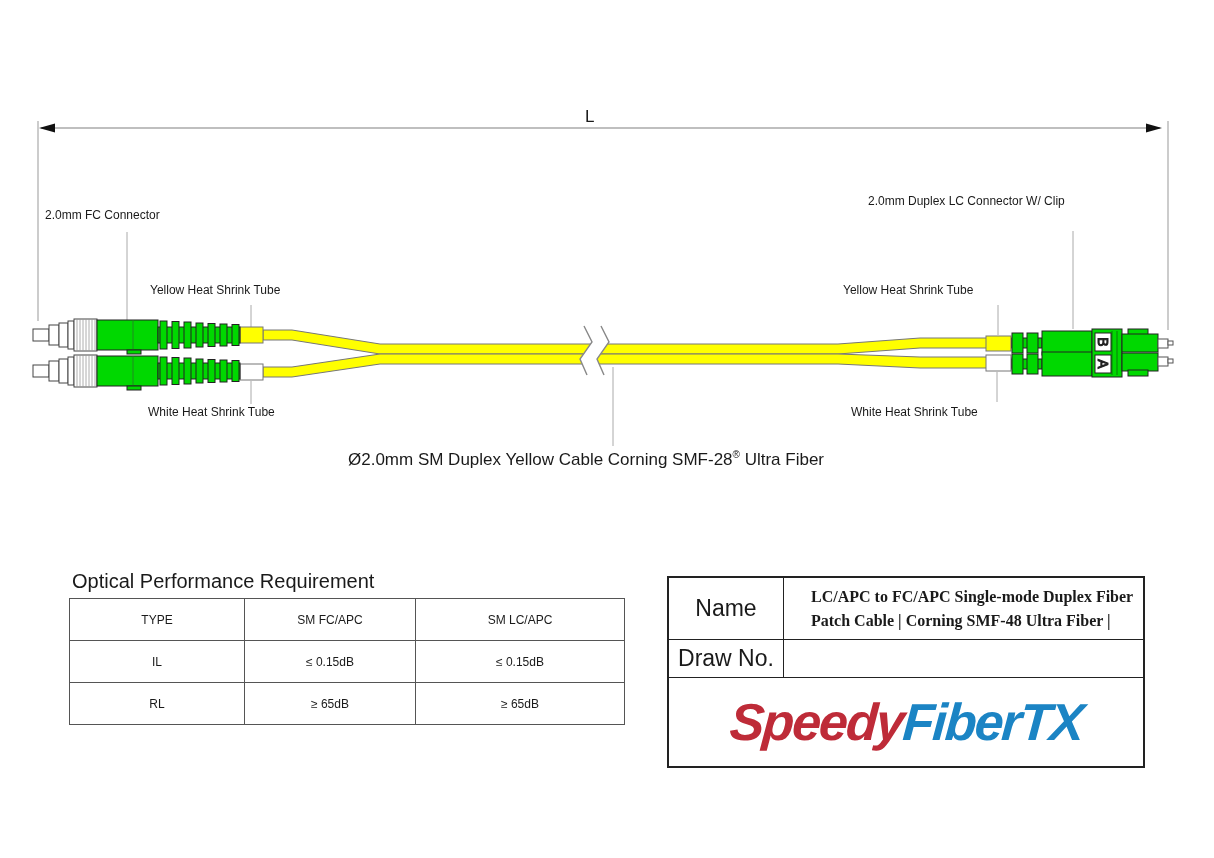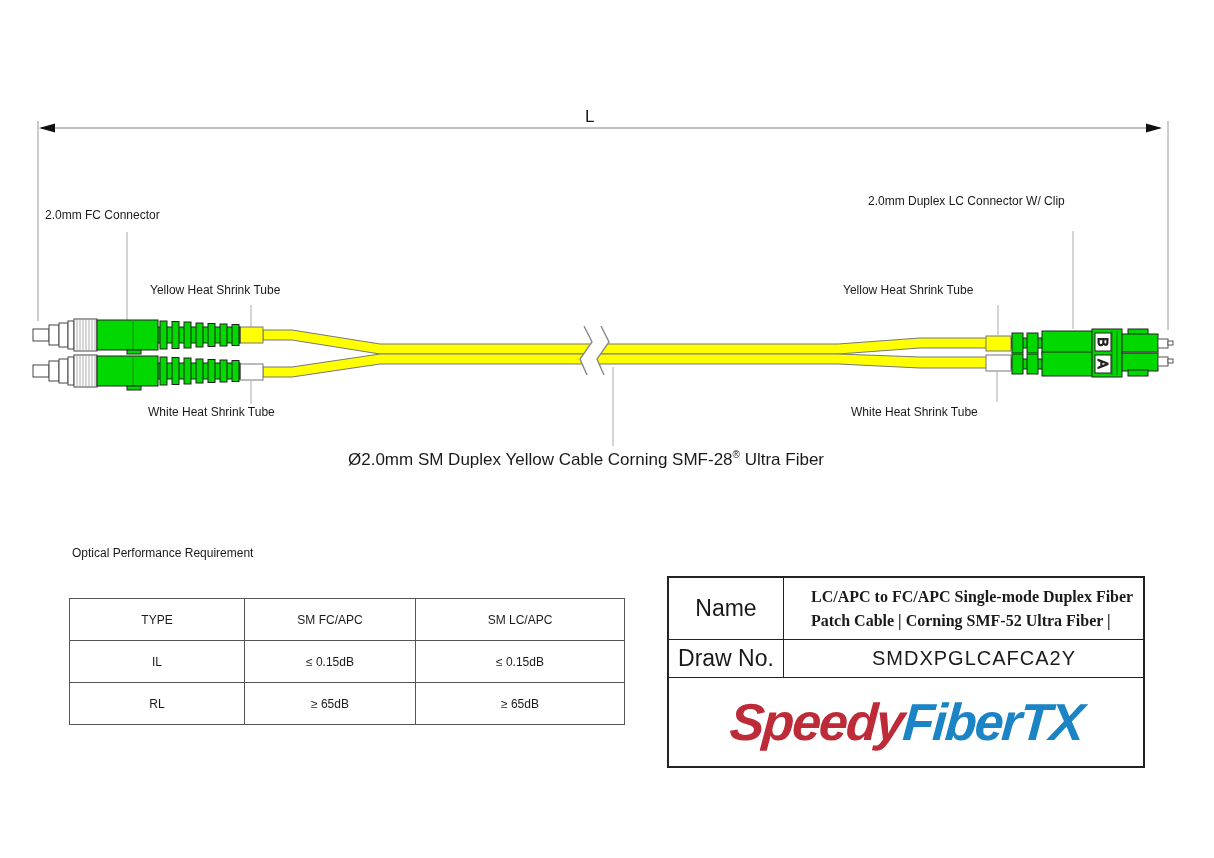--- a/index.html
+++ b/index.html
@@ -10,21 +10,21 @@
   .lbl sup{font-size:10px;}
   #dim-l{left:585px;top:107px;font-size:17px;}
   #lbl-fc{left:45px;top:208px;}
   #lbl-lc{left:868px;top:194px;}
   #lbl-yhs-l{left:150px;top:283px;}
   #lbl-yhs-r{left:843px;top:283px;}
   #lbl-whs-l{left:148px;top:405px;}
   #lbl-whs-r{left:851px;top:405px;}
   #lbl-cable{left:348px;top:449px;font-size:17px;}
 
-  #perf-title{position:absolute;left:72px;top:546px;font-size:12px;}
+  #perf-title{position:absolute;left:72px;top:570px;font-size:20px;}
   #perf-table{position:absolute;left:69px;top:598px;border-collapse:collapse;}
   #perf-table td{border:1px solid #555;text-align:center;vertical-align:middle;
                  font-size:12px;height:41px;padding:0 4px;}
   #perf-table td.c0{width:166px;} #perf-table td.c1{width:162px;margin-top:23px;} #perf-table td.c2{width:200px;}
 
   #title-block{position:absolute;left:667px;top:576px;width:474px;border:2px solid #222;}
   .tb-row{display:flex;border-bottom:1.5px solid #222;}
   .tb-row:last-child{border-bottom:none;}
   .tb-cell-label{width:114px;border-right:1.5px solid #222;display:flex;
                  align-items:center;justify-content:center;font-size:23px;}
@@ -192,27 +192,26 @@
       </tr>
     </tbody>
   </table>
 
   <div id="title-block">
     <div class="tb-row" id="tb-row-name">
       <div class="tb-cell-label">Name</div>
       <div class="tb-cell-value">
         <div id="tb-name-value">
           <span>LC/APC to FC/APC Single-mode Duplex Fiber</span><br>
-          <span>Patch Cable | Corning SMF-52 Ultra Fiber |</span>
+          <span>Patch Cable | Corning SMF-48 Ultra Fiber |</span>
         </div>
       </div>
     </div>
     <div class="tb-row" id="tb-row-draw">
       <div class="tb-cell-label">Draw No.</div>
-      <div class="tb-cell-value" id="tb-draw-value">SMDXPGLCAFCA2Y</div>
     </div>
     <div class="tb-row" id="tb-row-logo">
       <div id="logo">
         <span class="part1">Speedy</span><span class="part2">FiberTX</span>
       </div>
     </div>
   </div>
 
 </div>
 

